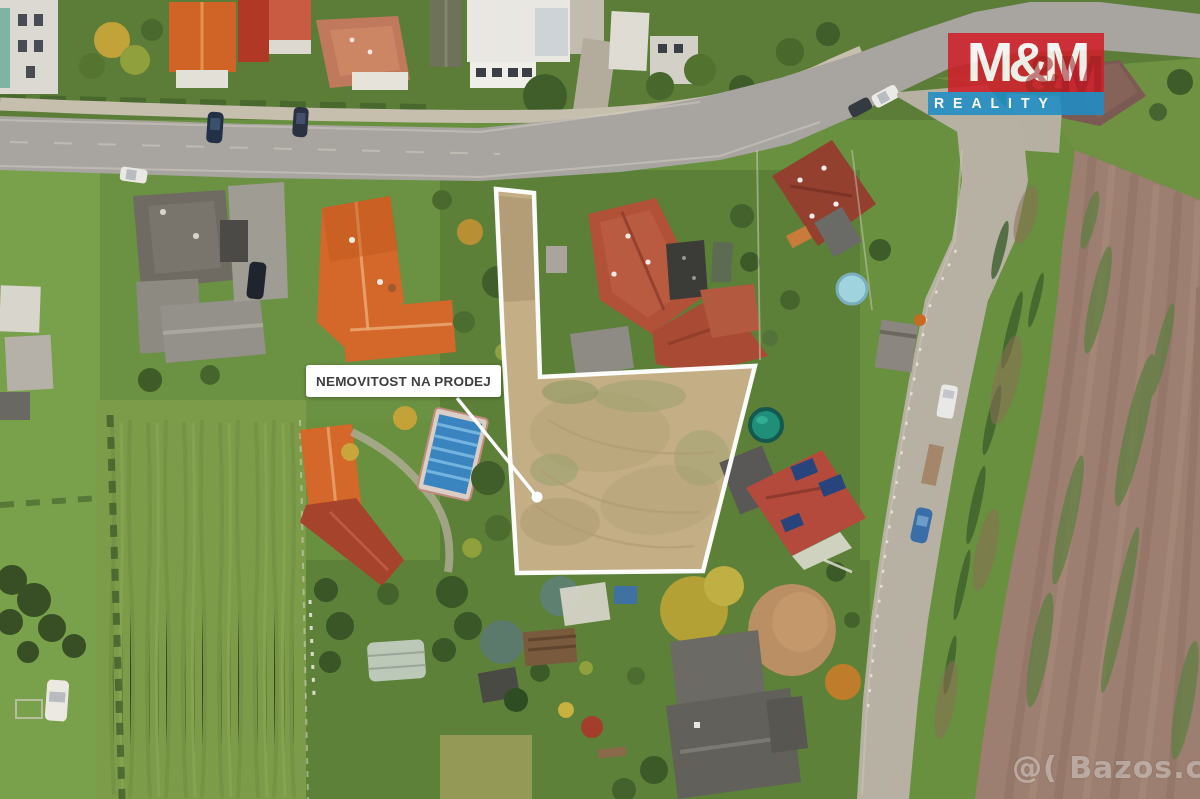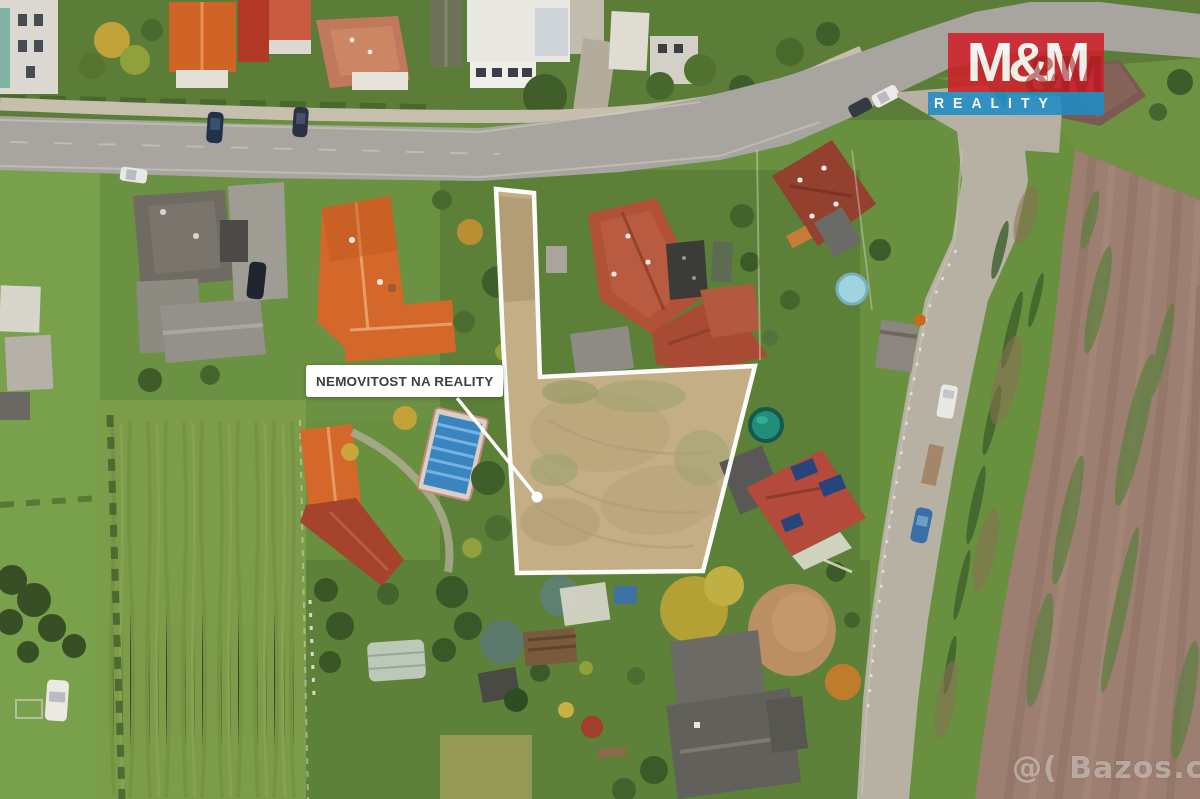--- a/index.html
+++ b/index.html
@@ -471,21 +471,21 @@
   <g>
     <polygon points="496,189 534,193 540,377 755,366 703,571 517,573 503,340" fill="none" stroke="#ffffff" stroke-width="4.5" stroke-linejoin="miter" opacity="0.97"></polygon>
   </g>
   <g>
     <line x1="457" y1="398" x2="537" y2="497" stroke="#ffffff" stroke-width="3.5"></line>
     <circle cx="537" cy="497" r="5.5" fill="#ffffff"></circle>
   </g>
 </svg>
 
   <div class="sale-label">
-    <span>NEMOVITOST NA REALITY</span>
+    <span>NEMOVITOST NA PRODEJ</span>
   </div>
 
   <div class="logo">
     <div class="logo-red">
       <span class="mm">M&amp;M</span>
       <span class="mm-shadow">&amp;M</span>
     </div>
     <div class="logo-blue">REALITY</div>
   </div>
 

